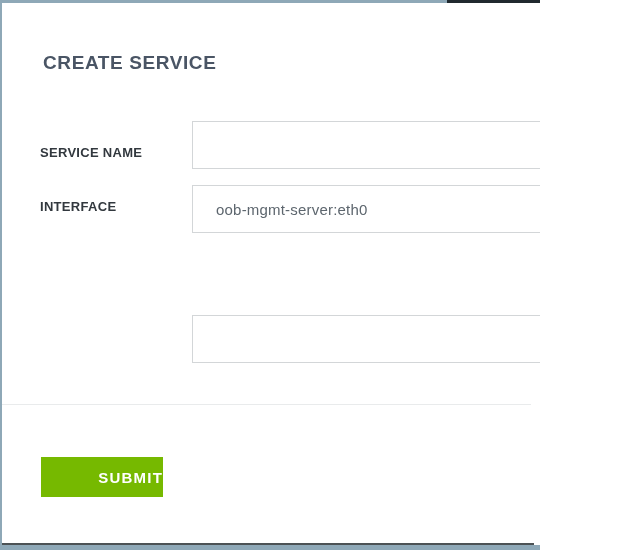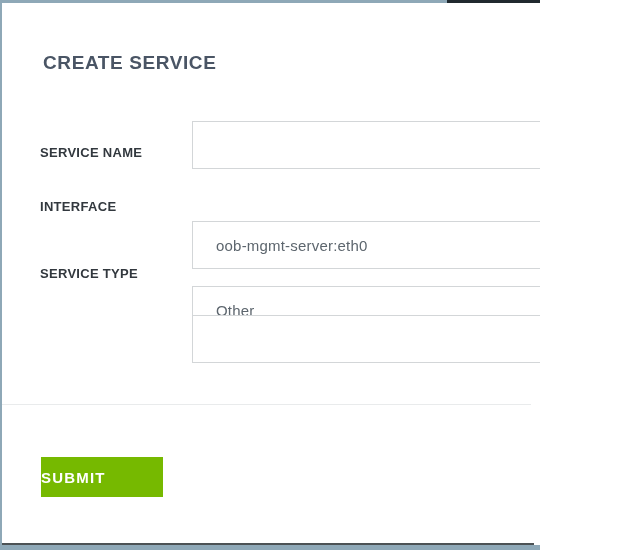--- a/index.html
+++ b/index.html
@@ -72,21 +72,20 @@
 
   .select-box {
     position: absolute;
     left: 192px;
     width: 411px; height: 48px;
     border: 1px solid #d3d6d8;
     background: #ffffff;
     display: flex;
     align-items: center;
     cursor: pointer;
-    margin-top: 36px;
   }
   .sel-1 { top: 185px; }
   .sel-2 { top: 250px; }
   .select-value {
     padding-left: 23px;
     font-size: 15px;
     letter-spacing: 0.2px;
     color: #5d666e;
   }
   .select-chevron {
@@ -108,21 +107,21 @@
     position: absolute;
     top: 457px;
     height: 40px;
     border: none;
     color: #ffffff;
     font-family: "Liberation Sans", "DejaVu Sans", sans-serif;
     font-size: 15px;
     font-weight: bold;
     letter-spacing: 1.2px;
     cursor: pointer;
-    text-align: left;
+    text-align: right;
   }
   .btn-submit { left: 41px; width: 122px; background: #76b900; }
   .btn-cancel { left: 173px; width: 124px; background: #666666; }
 </style>
 </head>
 <body>
 
 <div class="frame">
 
   <div class="edge-top-left"></div>
@@ -146,27 +145,20 @@
   <input class="text-input inp-0" type="text" value="" style="">
 
   <label class="field-label lbl-1">INTERFACE</label>
   <div class="select-box sel-1">
     <span class="select-value">oob-mgmt-server:eth0</span>
     <svg class="select-chevron" viewBox="0 0 14 9">
       <polyline points="1.5,1.5 7,7 12.5,1.5" fill="none" stroke="#76b900" stroke-width="2.4" stroke-linecap="round" stroke-linejoin="round"></polyline>
     </svg>
   </div>
 
-  <label class="field-label lbl-2">SERVICE TYPE</label>
-  <div class="select-box sel-2">
-    <span class="select-value">Other</span>
-    <svg class="select-chevron" viewBox="0 0 14 9">
-      <polyline points="1.5,1.5 7,7 12.5,1.5" fill="none" stroke="#76b900" stroke-width="2.4" stroke-linecap="round" stroke-linejoin="round"></polyline>
-    </svg>
-  </div>
 
   <input class="text-input inp-3" type="text" value="" style="">
 
   <div class="divider"></div>
 
   <button class="btn btn-submit">SUBMIT</button>
 
 </div>
 
 </body></html>

